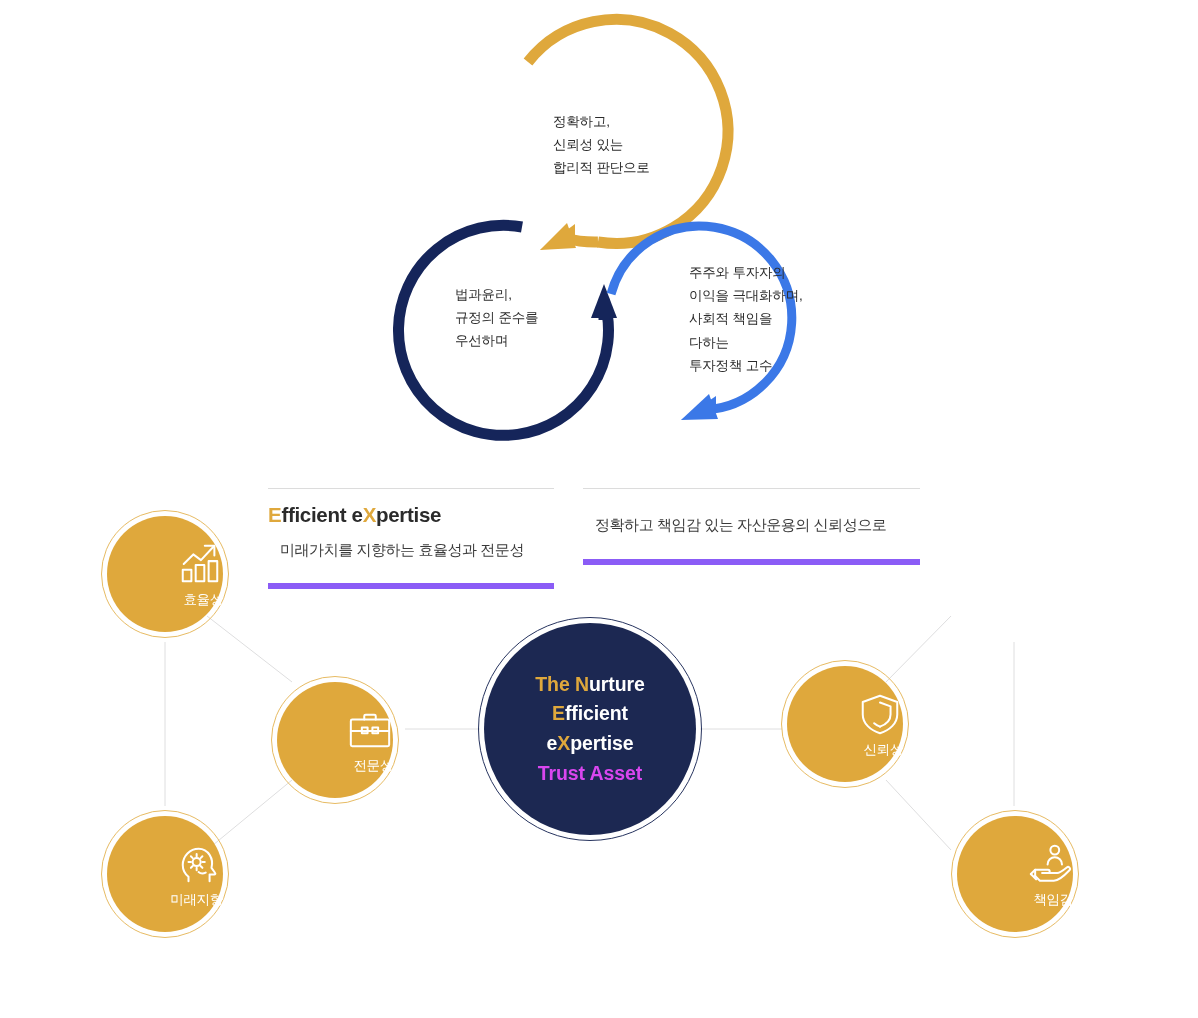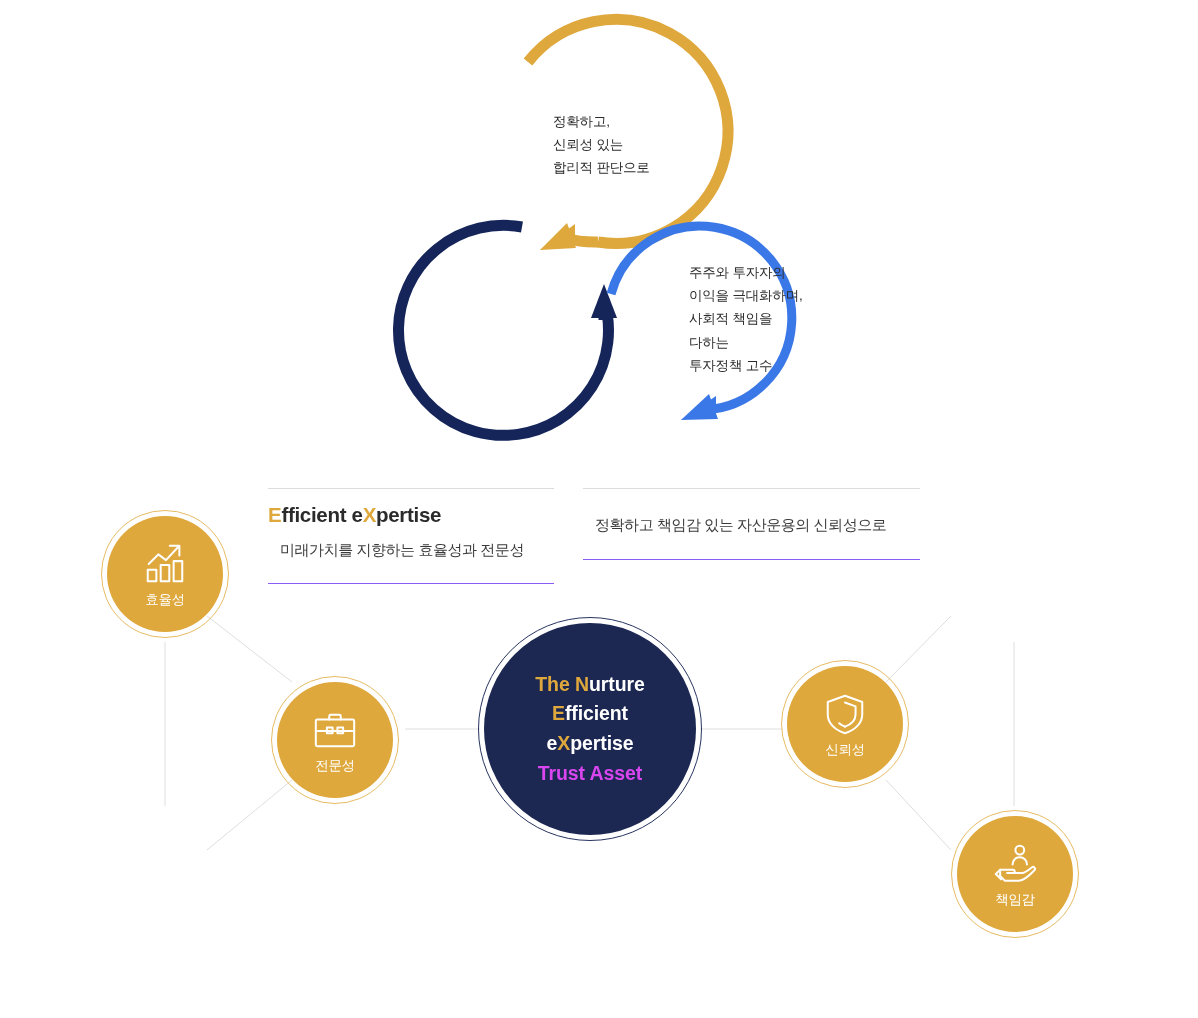--- a/index.html
+++ b/index.html
@@ -52,21 +52,21 @@
   #neta-lines {
     position: absolute;
     left: 0; top: 0;
     width: 1198px; height: 548px;
   }
 
   
   .txt-block {
     position: absolute;
     border-top: 1px solid #dcdcdc;
-    border-bottom: 1px solid #8b5cf6;
+    border-bottom: 6px solid #8b5cf6;
     padding: 14px 0 12px 0;
     box-sizing: border-box;
   }
   .txt-title {
     font-size: 20.5px;
     font-weight: bold;
     color: #2b2b2b;
     letter-spacing: -0.3px;
     margin: 0 0 6px 0;
     line-height: 1.2;
@@ -126,21 +126,21 @@
     box-sizing: border-box;
     padding: 5px;
   }
   .node-inner {
     width: 100%;
     height: 100%;
     border-radius: 50%;
     background: #dfa83c;
     display: flex;
     flex-direction: column;
-    align-items: center;
+    align-items: flex-end;
     justify-content: center;
   }
   .node-icon {
     width: 46px;
     height: 46px;
     display: block;
     margin-bottom: 2px;
   }
   .node-label {
     font-size: 13.5px;
@@ -185,20 +185,23 @@
         <path d="M 611 294
                  A 92 92 0 1 1 704 410" fill="none" stroke="#3b78e7" stroke-width="9" stroke-linecap="butt"></path>
         <path d="M 716 410 L 681 420 L 716 396 Z" fill="#3b78e7"></path>
         <path d="M 709 394 L 718 419 L 681 420 Z" fill="#3b78e7"></path>
       </g>
     </svg>
 
     <div class="cyc-text" id="cyc-text-gold">정확하고,
 신뢰성 있는
 합리적 판단으로</div>
+    <div class="cyc-text" id="cyc-text-navy">법과윤리,
+규정의 준수를
+우선하며</div>
     <div class="cyc-text" id="cyc-text-blue">주주와 투자자의
 이익을 극대화하며,
 사회적 책임을
 다하는
 투자정책 고수</div>
   </div>
 
   <div id="neta">
 
     <svg id="neta-lines" viewBox="0 0 1198 548">
@@ -264,20 +267,35 @@
             <path d="M18 13 V9.5 a1.5 1.5 0 0 1 1.5-1.5 h9 a1.5 1.5 0 0 1 1.5 1.5 V13"></path>
             <line x1="4" y1="25" x2="44" y2="25"></line>
             <rect x="15.5" y="21.5" width="6" height="6"></rect>
             <rect x="26.5" y="21.5" width="6" height="6"></rect>
           </g>
         </svg>
         <div class="node-label">전문성</div>
       </div>
     </div>
 
+    <div class="node" id="node-future">
+      <div class="node-inner">
+        <svg class="node-icon" viewBox="0 0 48 48">
+          <g fill="none" stroke="#ffffff" stroke-width="2.1" stroke-linecap="round" stroke-linejoin="round">
+            <path d="M34 42 v-7 h5 a1 1 0 0 0 .8-1.6 L36 28 c2.6-9.4-3.4-20-13.4-20 C13.6 8 6 15.6 6 25 c0 5.3 2.4 9.4 6 12.3 V42"></path>
+            <path d="M30 33 c-3 1.4-5.6 1-7.5-.6"></path>
+            <circle cx="20.5" cy="22" r="4.2"></circle>
+            <path d="M20.5 13.5 v2.6 M20.5 27.9 v2.6 M12 22 h2.6 M26.4 22 H29
+                     M14.5 16 l1.9 1.9 M24.6 26.1 l1.9 1.9
+                     M26.5 16 l-1.9 1.9 M16.4 26.1 l-1.9 1.9"></path>
+          </g>
+        </svg>
+        <div class="node-label">미래지향</div>
+      </div>
+    </div>
 
 
     <div class="node" id="node-reliability">
       <div class="node-inner">
         <svg class="node-icon" viewBox="0 0 48 48">
           <g fill="none" stroke="#ffffff" stroke-width="2.1" stroke-linecap="round" stroke-linejoin="round">
             <path d="M24 5 L42 11.5 v13 C42 34 34 41 24 44 C14 41 6 34 6 24.5 v-13 Z"></path>
             <path d="M24 12 L35 16 v8.5 c0 6-5 10.5-11 12.7"></path>
             <path d="M24 37.2 c-2.3-0.9-4.4-2.1-6.1-3.6"></path>
           </g>

